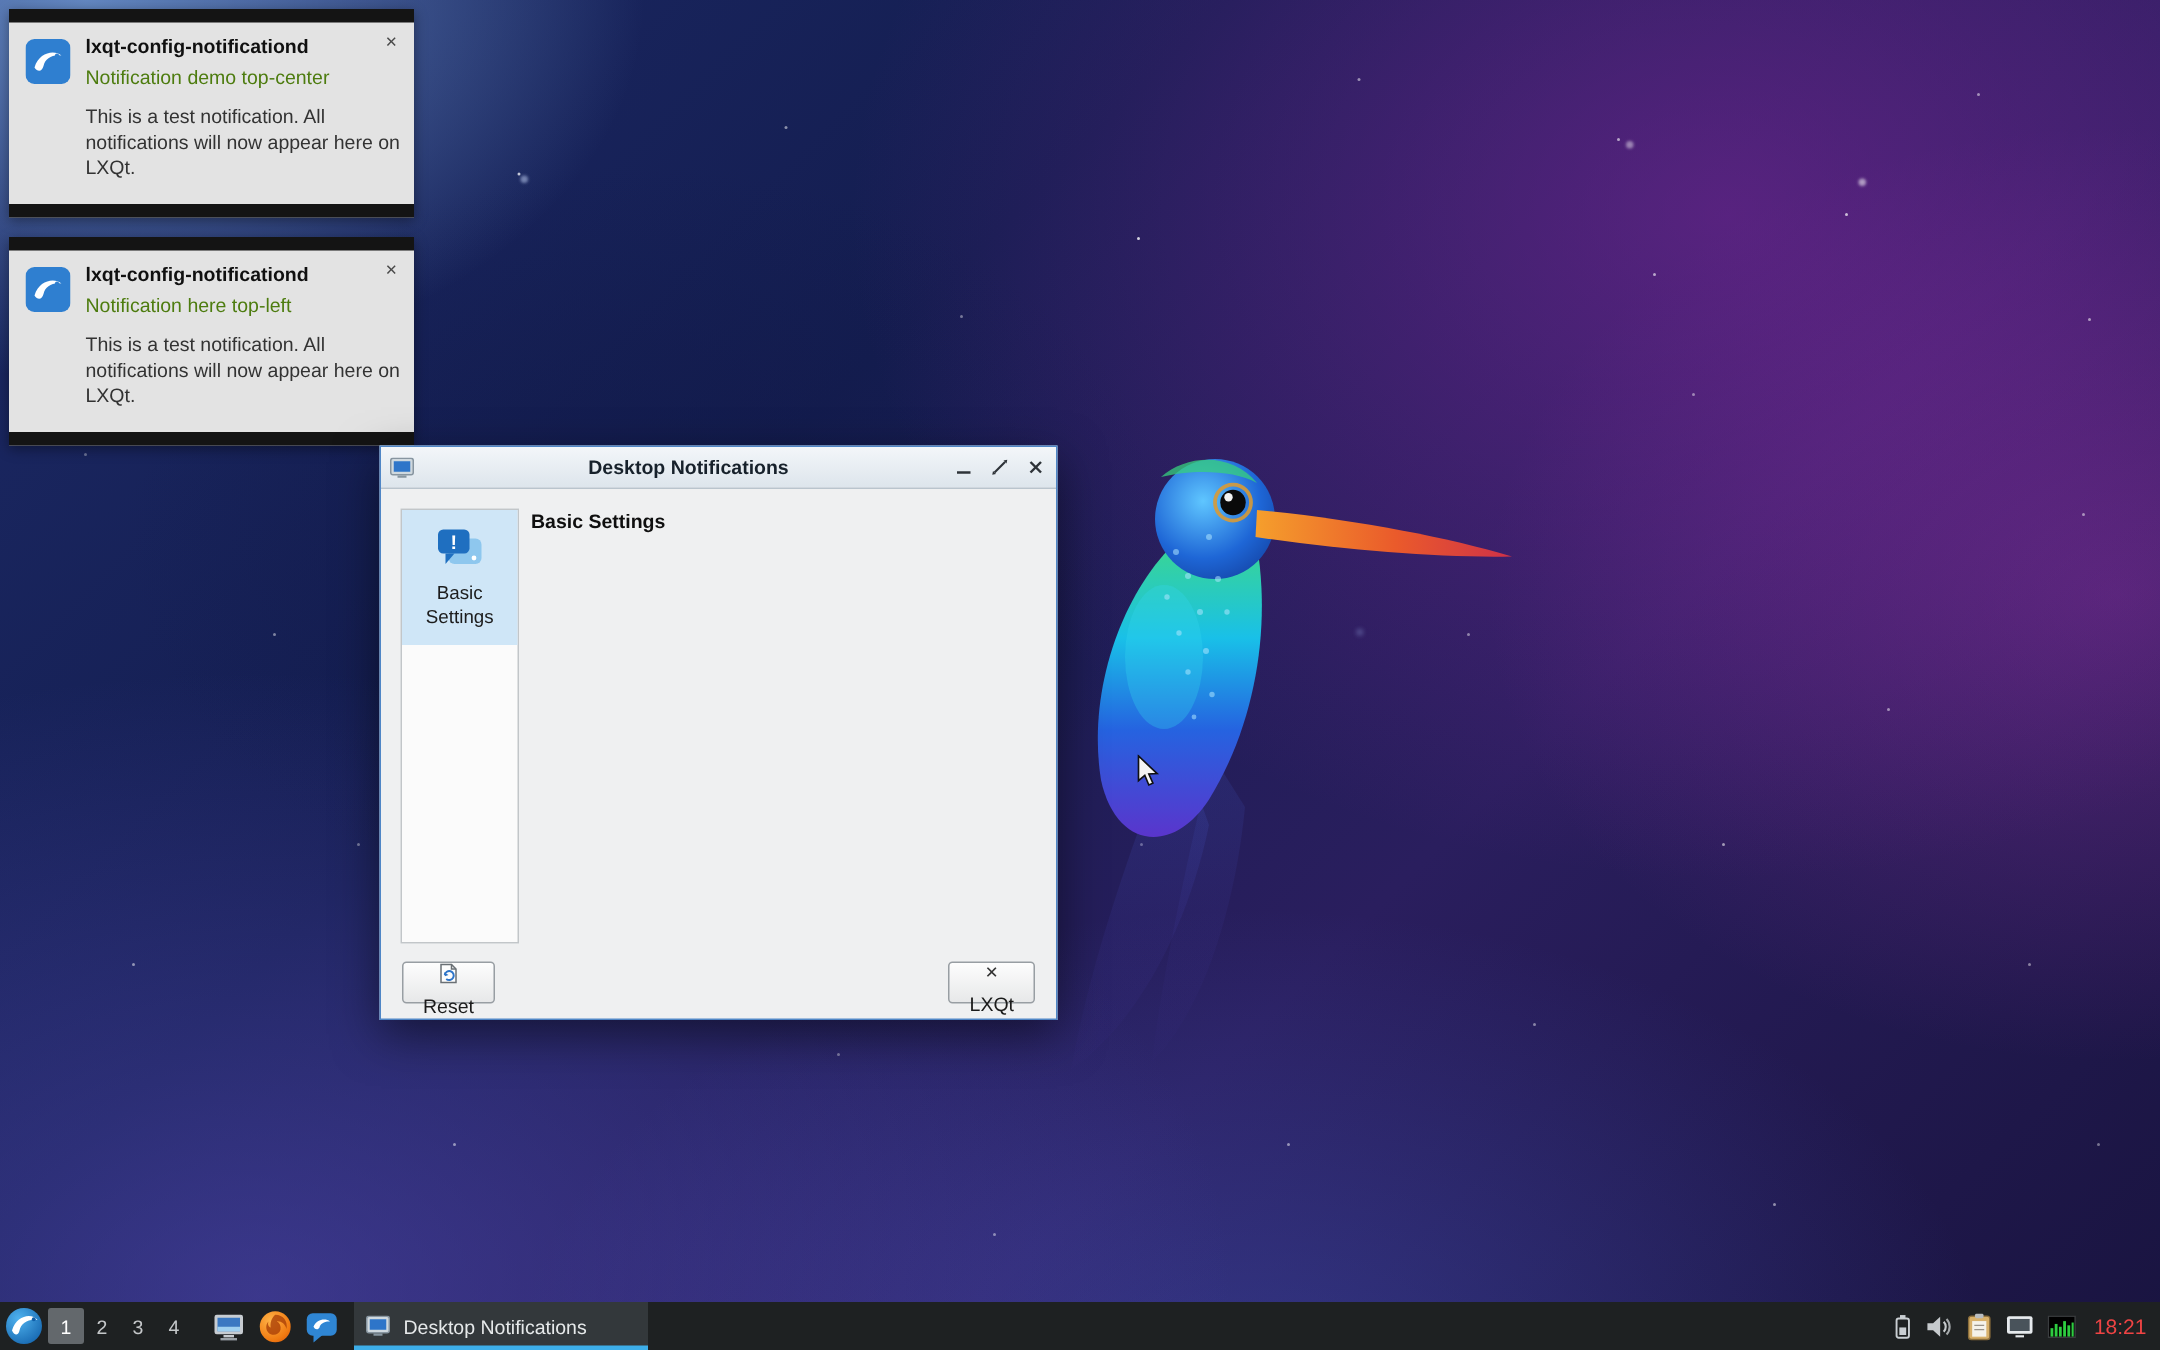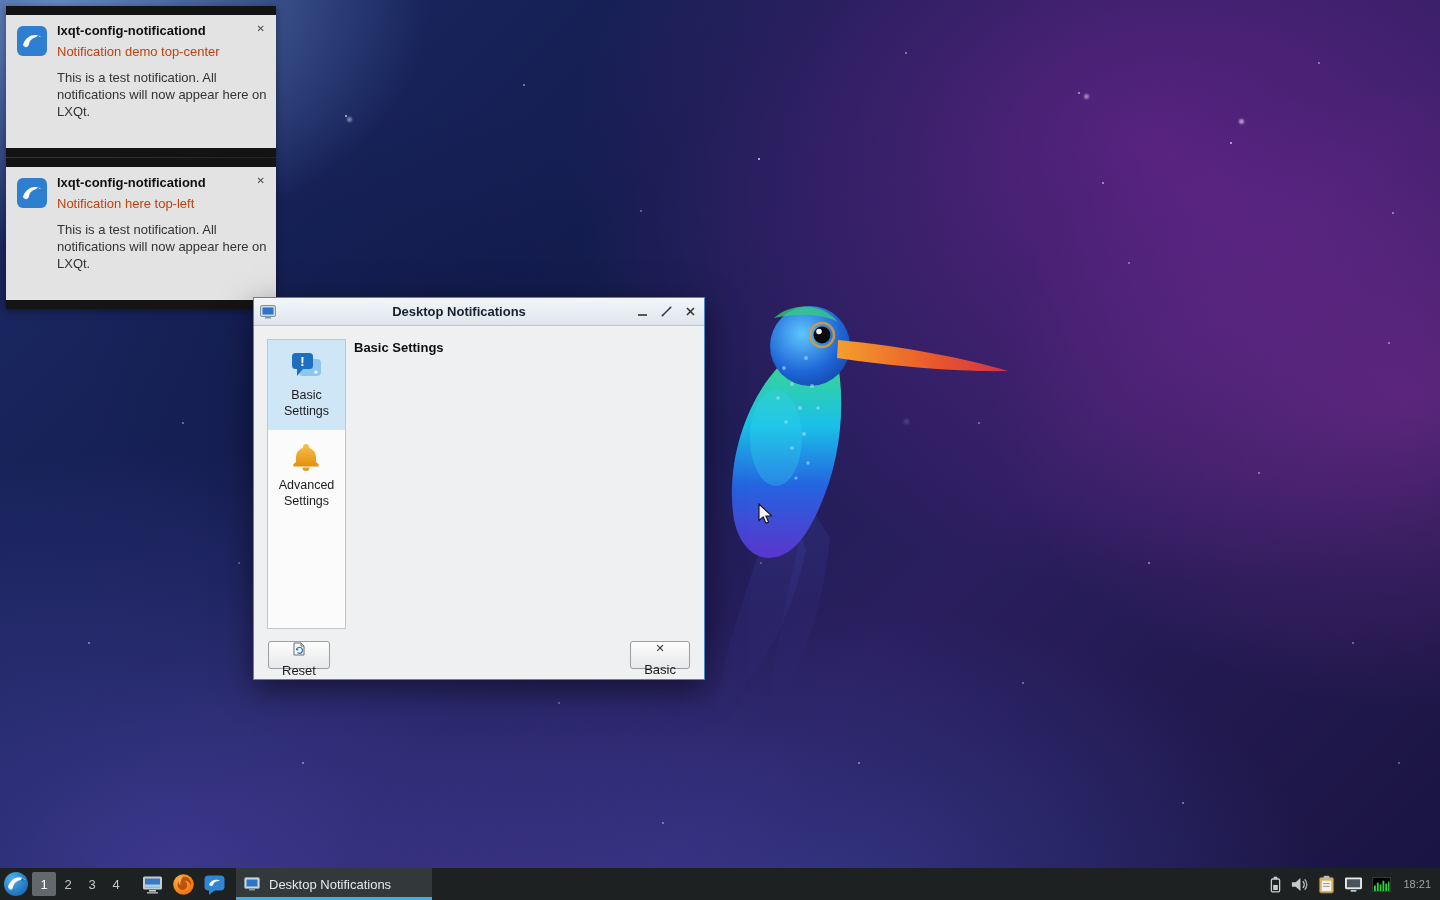--- a/index.html
+++ b/index.html
@@ -30,27 +30,27 @@
     978px 422px 0 0 rgba(255,255,255,.45),1102px 182px 0 0 rgba(255,255,255,.6),
     1388px 342px 0 0 rgba(255,255,255,.5),470px 560px 0 0 rgba(255,255,255,.35);}
   .stars-big{position:absolute;left:0;top:0;width:3px;height:3px;border-radius:50%;background:transparent;
     box-shadow:1240px 120px 2px 1px rgba(255,255,255,.55),348px 118px 2px 1px rgba(205,222,255,.5),
     1085px 95px 2px 1px rgba(255,255,255,.45),905px 420px 3px 1px rgba(170,200,255,.25);}
   .bird{position:absolute;left:688px;top:288px;width:340px;height:440px;pointer-events:none;}
 
   
   .notif{position:absolute;left:6px;width:270px;background:#e3e3e3;box-shadow:0 2px 8px rgba(0,0,0,.4);}
   .notif-bar{height:9px;background:#141414;}
-  .notif-body{display:flex;gap:10px;padding:8px 8px 28px 11px;}
+  .notif-body{display:flex;gap:10px;padding:8px 8px 16px 11px;}
   .notif-icon{width:30px;height:30px;flex:0 0 30px;margin-top:3px;}
   .notif-text{flex:1;min-width:0;}
   .notif-title-row{display:flex;justify-content:space-between;align-items:flex-start;}
   .notif-app{font-weight:bold;color:#101010;font-size:13px;}
   .notif-close{color:#4a4a4a;font-size:10px;padding:1px 3px;line-height:1;cursor:default;}
-  .notif-summary{margin-top:6px;color:#c2410c;line-height:1.3;}
+  .notif-summary{margin-top:6px;color:#4d7c0f;line-height:1.3;}
   .notif-msg{margin-top:8px;color:#333;line-height:1.32;}
 
   
   .dialog{position:absolute;left:253px;top:297px;width:452px;height:383px;box-sizing:border-box;
     border:1px solid var(--window-border,#4f86c6);background:#eff0f1;display:flex;flex-direction:column;
     box-shadow:0 10px 30px rgba(0,0,0,.5);}
   .titlebar{position:relative;height:27px;flex:0 0 27px;display:flex;align-items:center;
     background:linear-gradient(#f3f6f9,#dde5ec);border-bottom:1px solid #b9c4cd;padding:0 6px;}
   .win-title{position:absolute;left:30px;right:70px;text-align:center;font-weight:bold;color:#17212b;}
   .win-icon{width:16px;height:14px;}
@@ -89,21 +89,21 @@
     color:#c4c7c9;font-size:13px;border-radius:2px;}
   .ws.active{background:#63686c;color:#fff;}
   .tb-ic{width:23px;height:23px;margin:0 4px;display:inline-flex;}
   .task{display:flex;align-items:center;gap:8px;height:32px;width:196px;box-sizing:border-box;
     padding:0 8px;margin-left:6px;font-size:13px;color:#e6e9ea;overflow:hidden;white-space:nowrap;}
   .task-thumb{width:17px;height:14px;background:#000;border:1px solid #3c3f41;flex:0 0 17px;}
   .task.active-task{background:#33383b;border-bottom:3px solid var(--accent,#3daee9);padding-top:3px;}
   .task-ic{width:17px;height:15px;flex:0 0 17px;}
   .tb-right{margin-left:auto;display:flex;align-items:center;gap:9px;padding-right:9px;}
   .tray-ic{display:inline-flex;}
-  .clock{font-size:11px;color:#a3a3a3;margin-left:3px;}
+  .clock{font-size:14px;color:#ef4444;margin-left:3px;}
 
   .cursor{position:absolute;left:758px;top:503px;width:15px;height:22px;pointer-events:none;}
 </style>
 </head>
 <body>
 
 <div class="desktop">
   <div class="stars"></div>
   <div class="stars-big"></div>
 
@@ -239,35 +239,20 @@
             <svg viewBox="0 0 34 32" width="34" height="32">
               <rect x="9" y="8" width="22" height="17" rx="4" fill="#8ec7ee"></rect>
               <circle cx="26" cy="21" r="1.6" fill="#fff"></circle>
               <rect x="2" y="2" width="21" height="16" rx="3.5" fill="#1f6fc0"></rect>
               <path d="M7 18 L7 25 L13 18 Z" fill="#1f6fc0"></path>
               <text x="12.5" y="15" font-size="13" font-weight="bold" fill="#fff" text-anchor="middle" font-family="Liberation Sans, sans-serif">!</text>
             </svg>
           </span>
           <span class="side-label">Basic Settings</span>
         </div>
-        <div class="side-item">
-          <span class="side-ic">
-            <svg viewBox="0 0 32 32" width="32" height="32">
-              <defs>
-                <linearGradient id="bellG" x1="0" y1="0" x2="0" y2="1">
-                  <stop offset="0" stop-color="#f7c04a"></stop>
-                    <stop offset="1" stop-color="#e3900f"></stop>
-                </linearGradient>
-              </defs>
-              <path d="M16 3 c1.8 0 3 1.3 3 3 l0 0.9 c4.6 1.3 7 5 7 9.6 l0 4.5 2.6 2.3 0 2.2 H3.4 l0 -2.2 2.6 -2.3 0 -4.5 c0 -4.6 2.4 -8.3 7 -9.6 l0 -0.9 c0 -1.7 1.2 -3 3 -3 z" fill="url(#bellG)"></path>
-              <path d="M12.5 26.5 a3.5 3.5 0 0 0 7 0 z" fill="#e89a1c"></path>
-            </svg>
-          </span>
-          <span class="side-label">Advanced Settings</span>
-        </div>
       </div>
 
       <div class="main">
         <div class="heading">Basic Settings</div>
       </div>
     </div>
 
     <div class="win-footer">
       <button class="btn">
         <span style="display:inline-flex">
@@ -275,21 +260,21 @@
             <path d="M2 1 h7 l3 3 v9 H2 Z" fill="#fdfdfd" stroke="#6a7075" stroke-width="1"></path>
             <path d="M9 1 v3 h3" fill="none" stroke="#6a7075" stroke-width="1"></path>
             <path d="M4.5 8 a3 3 0 1 1 1 2.6" fill="none" stroke="#2e75c9" stroke-width="1.3"></path>
             <path d="M4 6.2 L4.6 8.8 L7 8 Z" fill="#2e75c9"></path>
           </svg>
         </span>
         <span>Reset</span>
       </button>
       <button class="btn">
         <span class="x-ic">✕</span>
-        <span>Basic</span>
+        <span>LXQt</span>
       </button>
     </div>
   </div>
 
   <svg class="cursor" viewBox="0 0 15 22">
     <path d="M1 1 L1 17.5 L5.2 13.9 L7.9 20.3 L10.6 19.1 L7.9 13 L13.4 12.7 Z" fill="#f4f4f4" stroke="#111" stroke-width="1.1"></path>
   </svg>
 
   <div class="taskbar">
     <span class="tb-menu">

